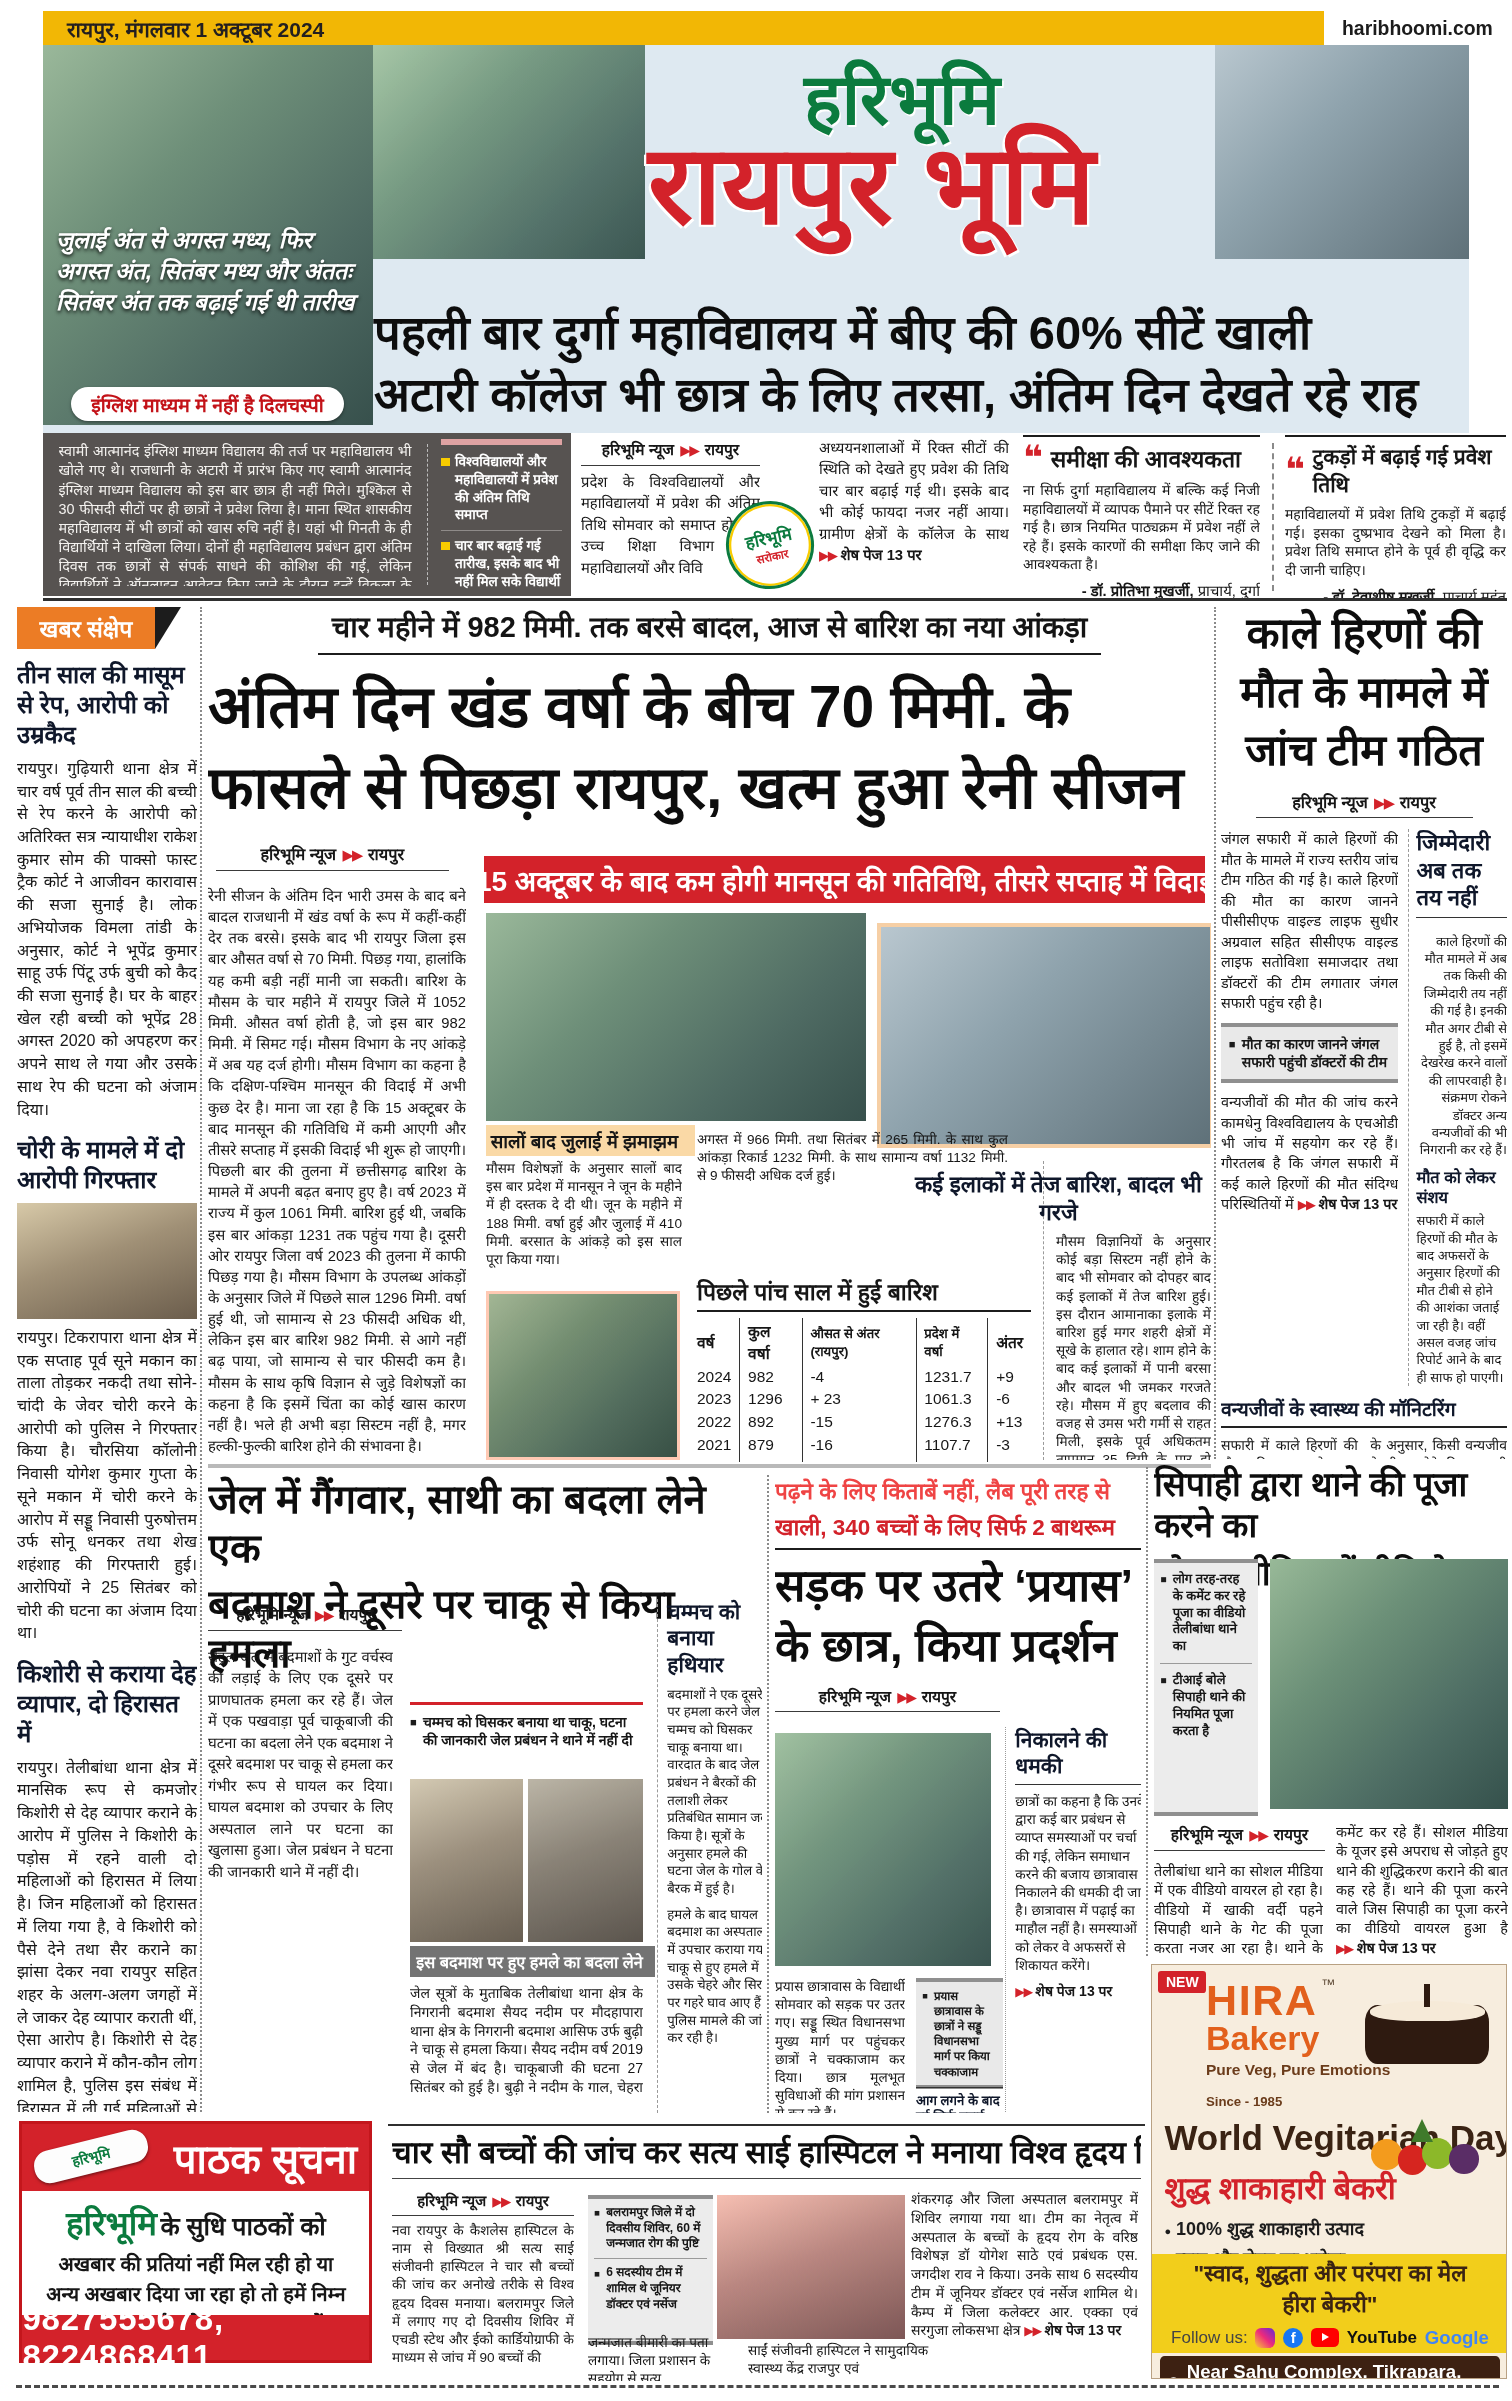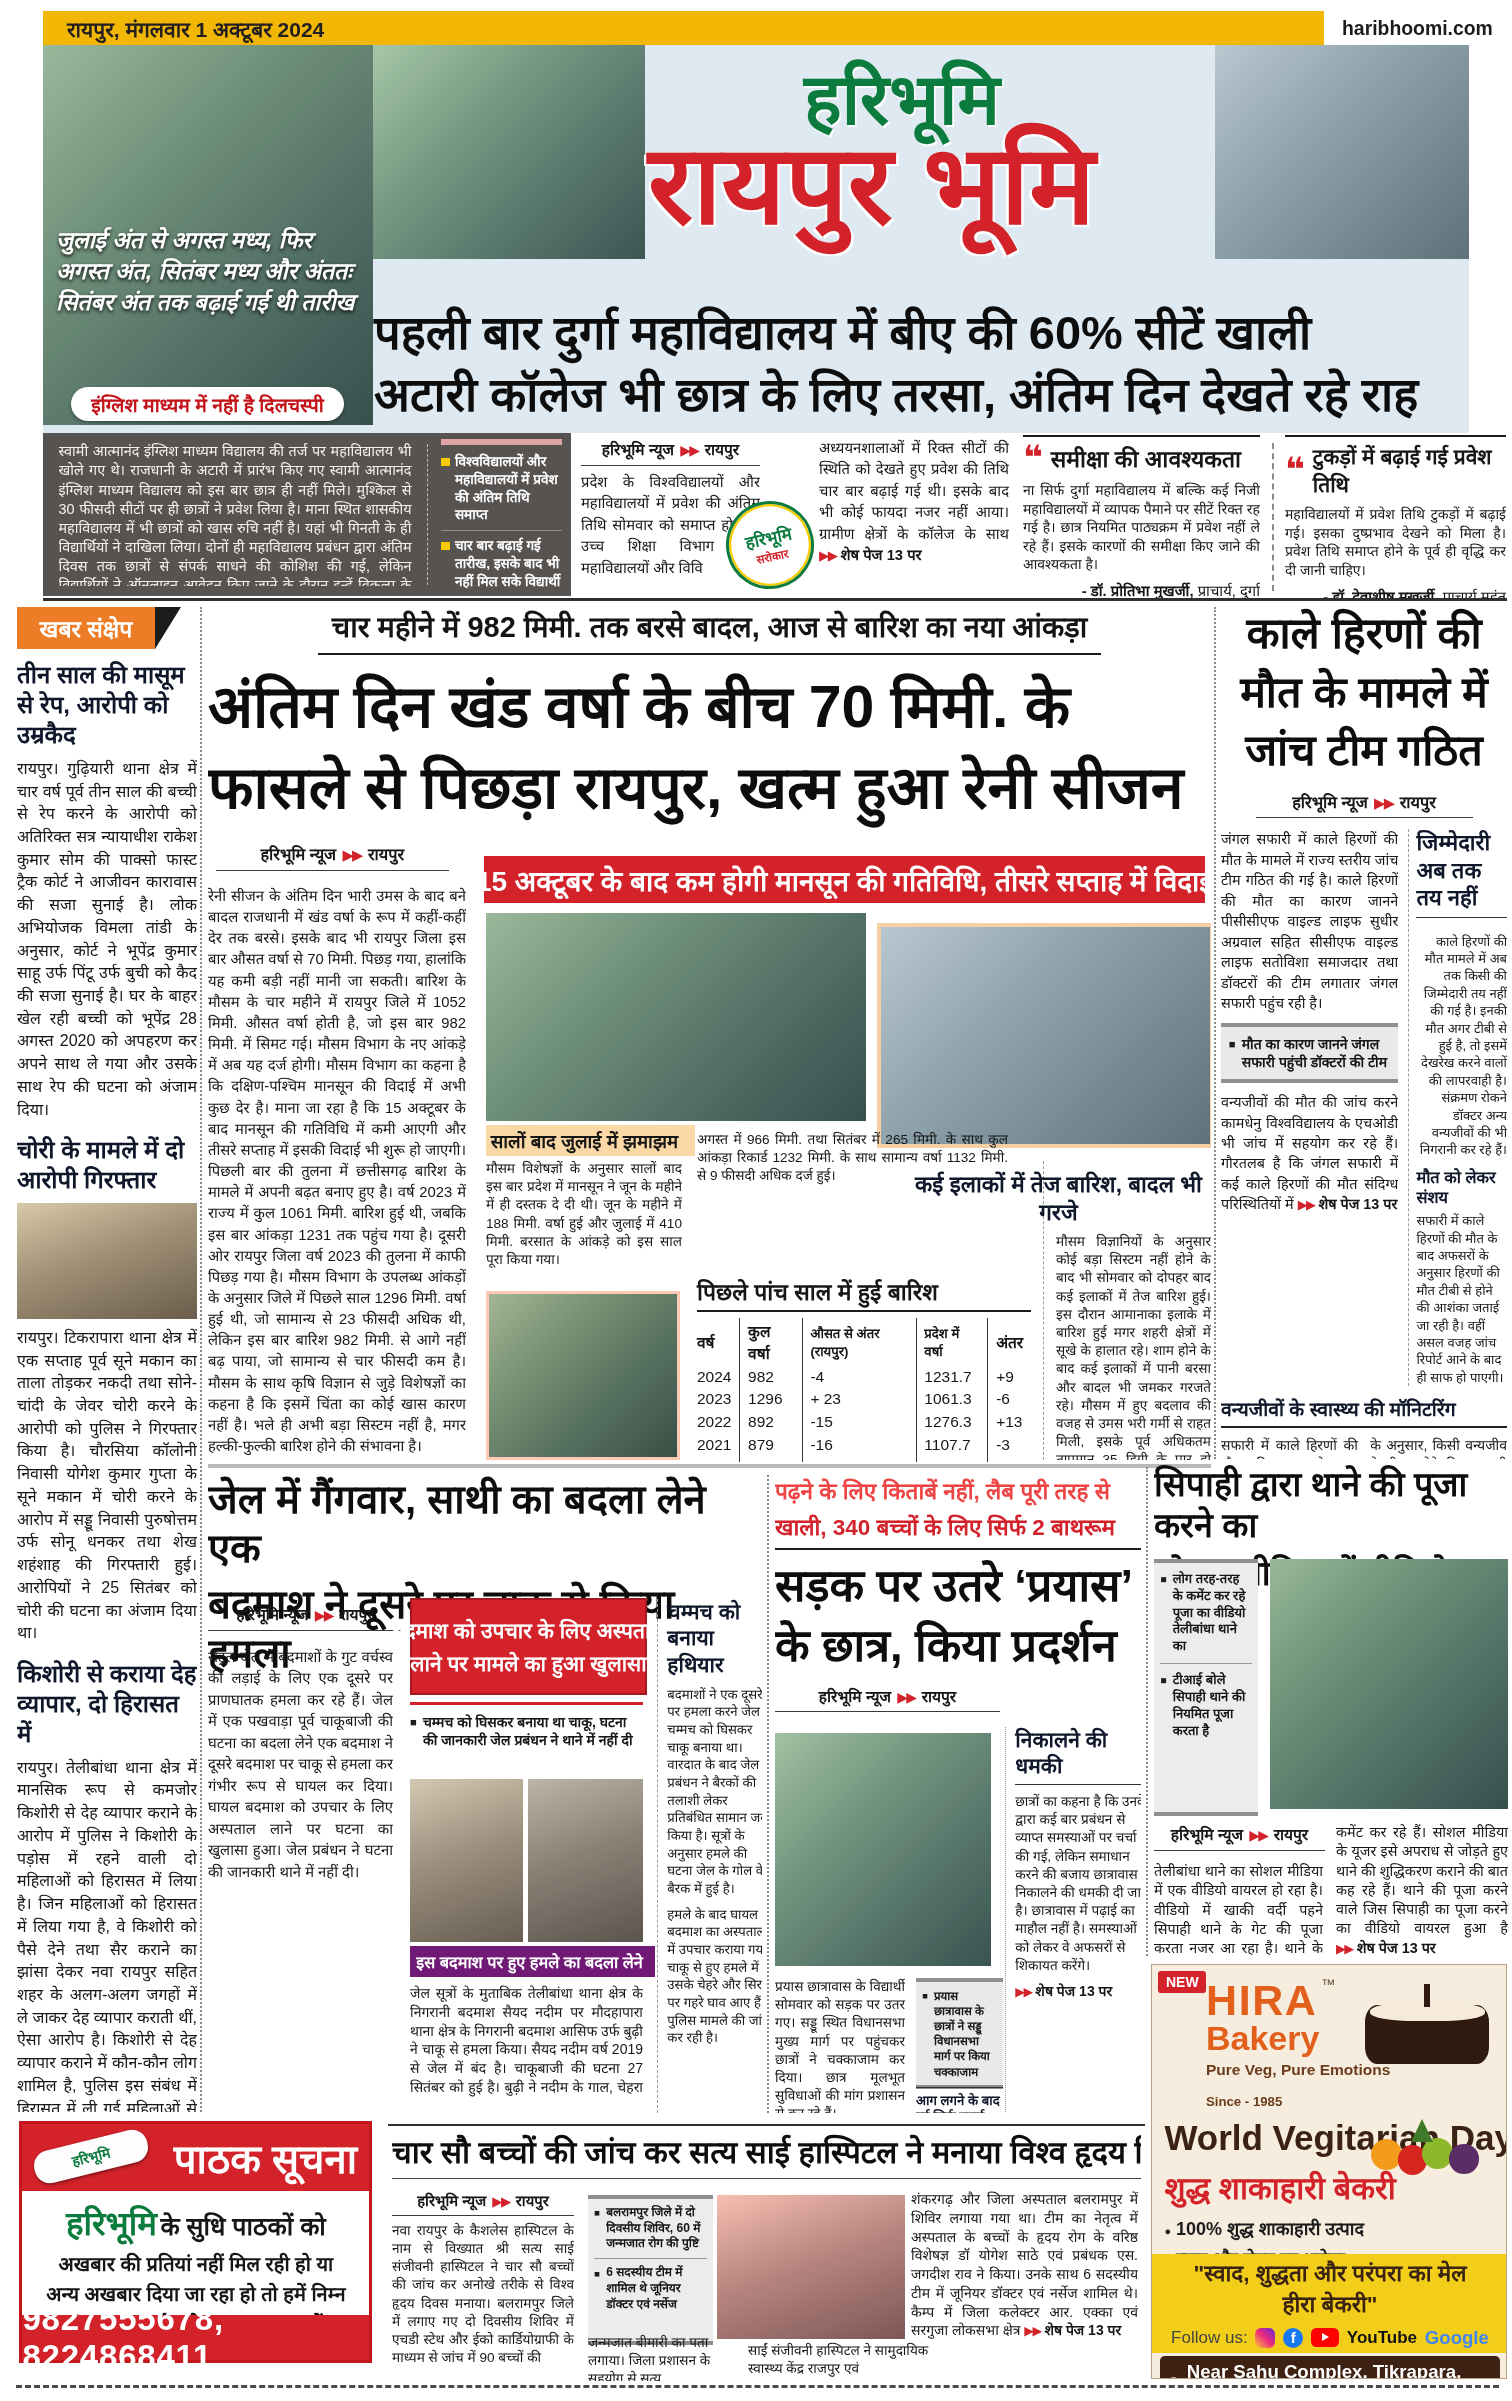--- a/index.html
+++ b/index.html
@@ -287,33 +287,29 @@
     <div class="headline" style="font-size:40px;">जेल में गैंगवार, साथी का बदला लेने एक</div>
     <div class="headline" style="font-size:40px;margin-top:7.8px;">बदमाश ने दूसरे पर चाकू से किया हमला</div>
 
     <div class="byline" style="position:absolute;left:0;top:128px;width:194px;font-size:15.5px;">
       <span>हरिभूमि न्यूज</span>
       <span class="arr">▶▶</span>
       <span>रायपुर</span>
     </div>
     <div class="bodytxt" style="position:absolute;left:0;top:172px;width:185px;height:466px;font-size:14.8px;line-height:1.45;">सेंट्रल जेल में बदमाशों के गुट वर्चस्व की लड़ाई के लिए एक दूसरे पर प्राणघातक हमला कर रहे हैं। जेल में एक पखवाड़ा पूर्व चाकूबाजी की घटना का बदला लेने एक बदमाश ने दूसरे बदमाश पर चाकू से हमला कर गंभीर रूप से घायल कर दिया। घायल बदमाश को उपचार के लिए अस्पताल लाने पर घटना का खुलासा हुआ। जेल प्रबंधन ने घटना की जानकारी थाने में नहीं दी।</div>
 
-    <div style="position:absolute;left:202px;top:123px;width:233px;height:93px;background:#D3222A;border:2.3px solid #a8171e;display:flex;flex-direction:column;align-items:center;justify-content:center;gap:4.7px;">
-      <span style="color:#fff;font-weight:800;font-size:21px;white-space:nowrap;">बदमाश को उपचार के लिए अस्पताल</span>
-      <span style="color:#fff;font-weight:800;font-size:21px;white-space:nowrap;">लाने पर मामले का हुआ खुलासा</span>
-    </div>
     <div style="position:absolute;left:202px;top:227px;width:233px;border-top:3.1px solid #D3222A;padding-top:7.8px;">
       <div class="bl" style="display:flex;gap:6.2px;font-weight:bold;font-size:14px;line-height:1.3;">
         <span class="sq">■</span>
         <span>चम्मच को घिसकर बनाया था चाकू, घटना की जानकारी जेल प्रबंधन ने थाने में नहीं दी</span>
       </div>
     </div>
     <div class="abs ph3" style="left:202px;top:304px;width:113px;height:163px;filter:saturate(.7);"></div>
     <div class="abs ph3" style="left:320px;top:304px;width:115px;height:163px;filter:saturate(.5) brightness(.9);"></div>
-    <div style="position:absolute;left:202px;top:471px;width:233px;background:#701a75;padding:4.7px 6.2px;">
+    <div style="position:absolute;left:202px;top:471px;width:233px;background:#737373;padding:4.7px 6.2px;">
       <span style="color:#fff;font-weight:bold;font-size:16.3px;">इस बदमाश पर हुए हमले का बदला लेने</span>
     </div>
     <div class="bodytxt" style="position:absolute;left:202px;top:509px;width:233px;height:130px;font-size:14px;column-count:1;">जेल सूत्रों के मुताबिक तेलीबांधा थाना क्षेत्र के निगरानी बदमाश सैयद नदीम पर मौदहापारा थाना क्षेत्र के निगरानी बदमाश आसिफ उर्फ बुढ़ी ने चाकू से हमला किया। सैयद नदीम वर्ष 2019 से जेल में बंद है। चाकूबाजी की घटना 27 सितंबर को हुई है। बुढ़ी ने नदीम के गाल, चेहरा तथा सिर पर चाकू से हमला किया। एक बदमाश पर हुए हमले का बदला लेने की आशंका जताई जा रही है।</div>
 
     <div style="position:absolute;left:449px;top:124px;width:106px;border-left:1.6px dashed #9a9a9a;padding-left:9.3px;height:514px;">
       <div class="subhead" style="font-size:21px;">चम्मच को बनाया हथियार</div>
       <div class="bodytxt" style="font-size:13.2px;margin-top:7.8px;text-align:left;">बदमाशों ने एक दूसरे पर हमला करने जेल में चम्मच को घिसकर चाकू बनाया था। वारदात के बाद जेल प्रबंधन ने बैरकों की तलाशी लेकर प्रतिबंधित सामान जब्त किया है। सूत्रों के अनुसार हमले की घटना जेल के गोल के बैरक में हुई है।</div>
       <div class="bodytxt" style="font-size:13.2px;margin-top:7.8px;text-align:left;">हमले के बाद घायल बदमाश का अस्पताल में उपचार कराया गया। चाकू से हुए हमले में उसके चेहरे और सिर पर गहरे घाव आए हैं। पुलिस मामले की जांच कर रही है।</div>
     </div>
   </div>

